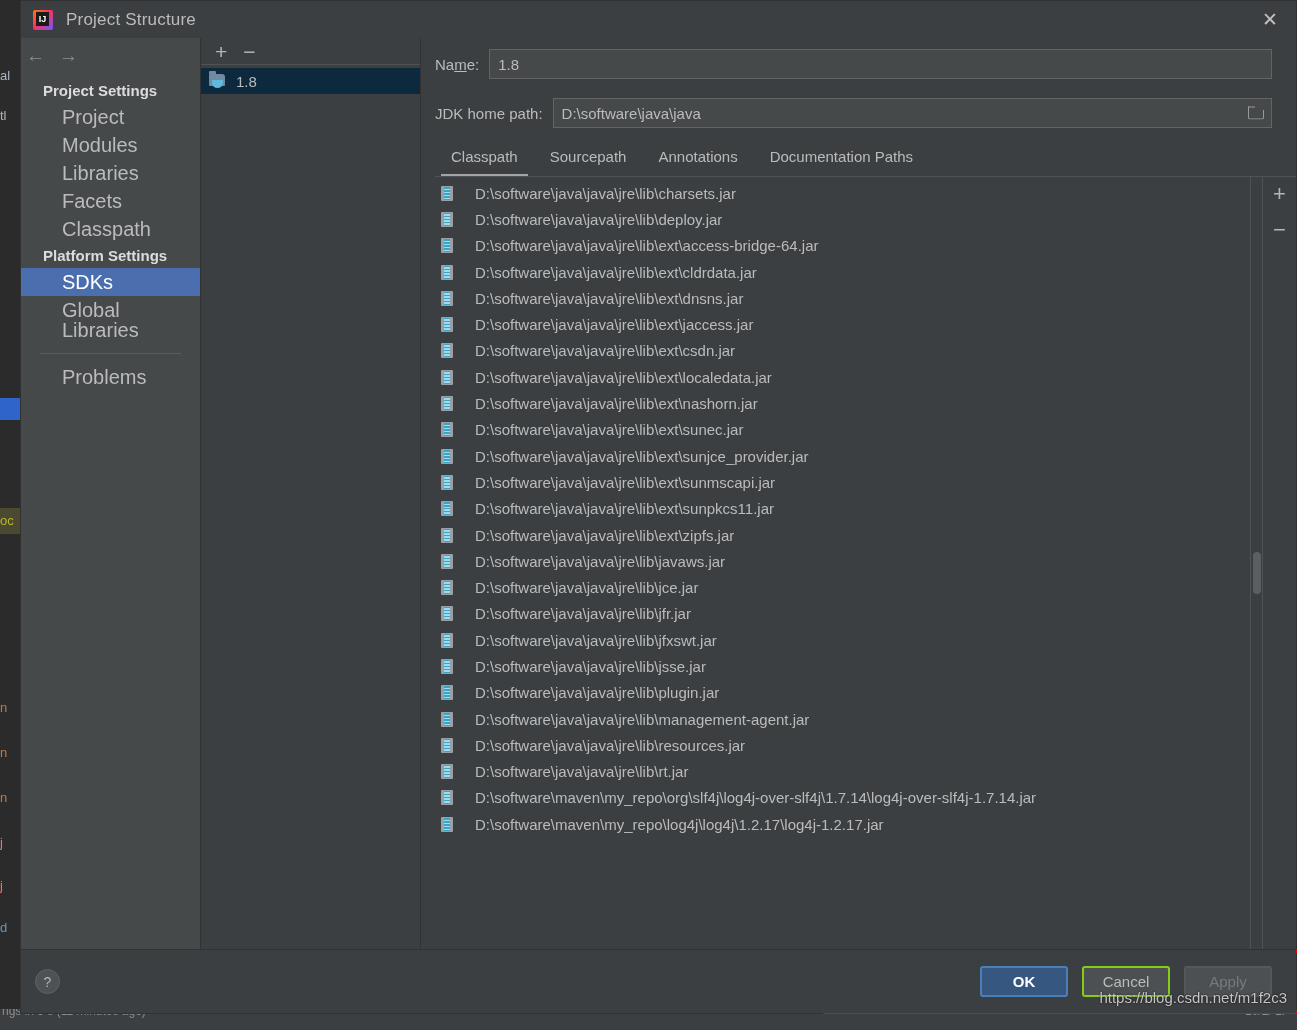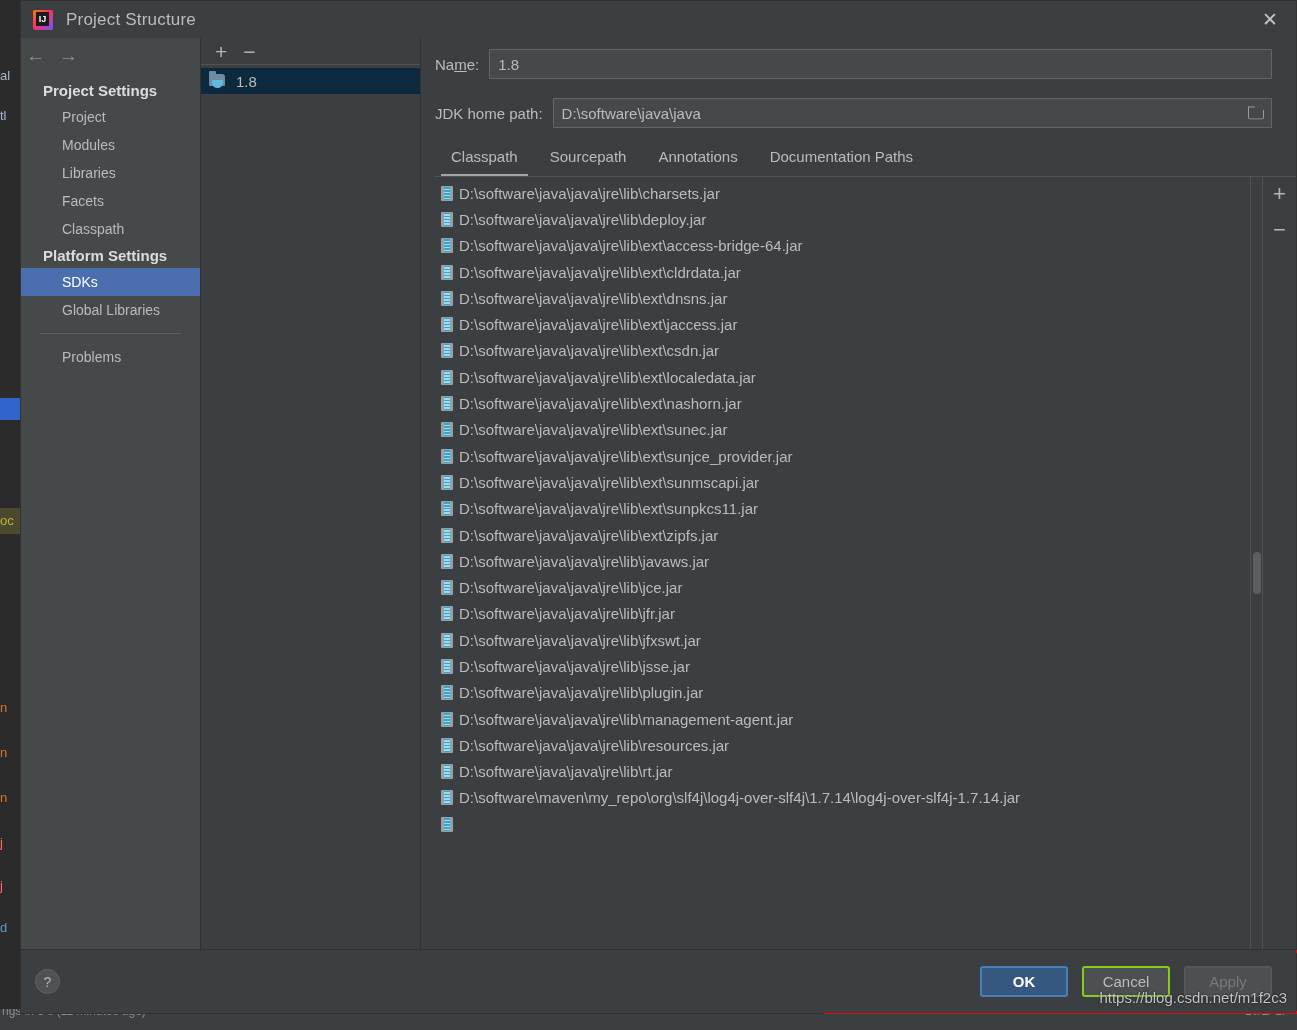--- a/index.html
+++ b/index.html
@@ -101,21 +101,21 @@
     padding-left: 5px; gap: 14px;
     color: #8e9194; font-size: 19px;
   }
   .nav-arrows span { cursor: pointer; line-height: 1; }
   .side-list { padding-top: 6px; }
   .side-group {
     padding: 4px 0 4px 22px; color: #dcdcdc;
     font-size: 15px; font-weight: bold;
   }
   .side-item {
-    padding: 4px 0 4px 41px; color: #bbbbbb; font-size: 14px;
+    padding: 4px 0 4px 41px; color: #bbbbbb; font-size: 20px;
     cursor: pointer; line-height: 20px;
   }
   .side-item.selected { background: #4b6eaf; color: #ffffff; }
   .side-sep { margin: 9px 19px 9px 19px; border-top: 1px solid #5a5d5e; }
 
   
   .sdk-col {
     width: 220px; flex: 0 0 220px;
     background: #3c3f41;
     border-right: 1px solid #323232;
@@ -201,21 +201,21 @@
   .tabs-rule {
     height: 1px; background: #4f5355; margin-right: 0;
   }
 
   .cp-area { flex: 1 1 auto; display: flex; min-height: 0; position: relative; }
   .cp-list {
     flex: 1 1 auto; overflow: hidden; position: relative;
     padding-top: 3px; min-width: 0;
   }
   .cp-row {
-    height: 26.3px; display: flex; align-items: center; gap: 6px;
+    height: 26.3px; display: flex; align-items: center; gap: 22px;
     padding-left: 6px; color: #bbbbbb; font-size: 15px;
     white-space: nowrap; cursor: pointer;
   }
   .jar-icon {
     width: 12px; height: 15px; flex: 0 0 12px; position: relative;
     background: #9aa0a6; border-radius: 1px;
   }
   .jar-icon::after {
     content: ""; position: absolute; left: 3px; top: 1px;
     width: 6px; height: 13px;
@@ -485,20 +485,21 @@
             <div class="cp-row">
               <span class="jar-icon"></span>
               <span>D:\software\java\java\jre\lib\rt.jar</span>
             </div>
             <div class="cp-row">
               <span class="jar-icon"></span>
               <span>D:\software\maven\my_repo\org\slf4j\log4j-over-slf4j\1.7.14\log4j-over-slf4j-1.7.14.jar</span>
             </div>
             <div class="cp-row">
               <span class="jar-icon"></span>
+              <span>D:\software\maven\my_repo\log4j\log4j\1.2.17\log4j-1.2.17.jar</span>
             </div>
             <div class="cp-scroll">
             <div class="thumb"></div>
           </div>
         </div>
         <div class="cp-sidebtns">
           <span class="tb-btn">+</span>
           <span class="tb-btn">−</span>
         </div>
 

